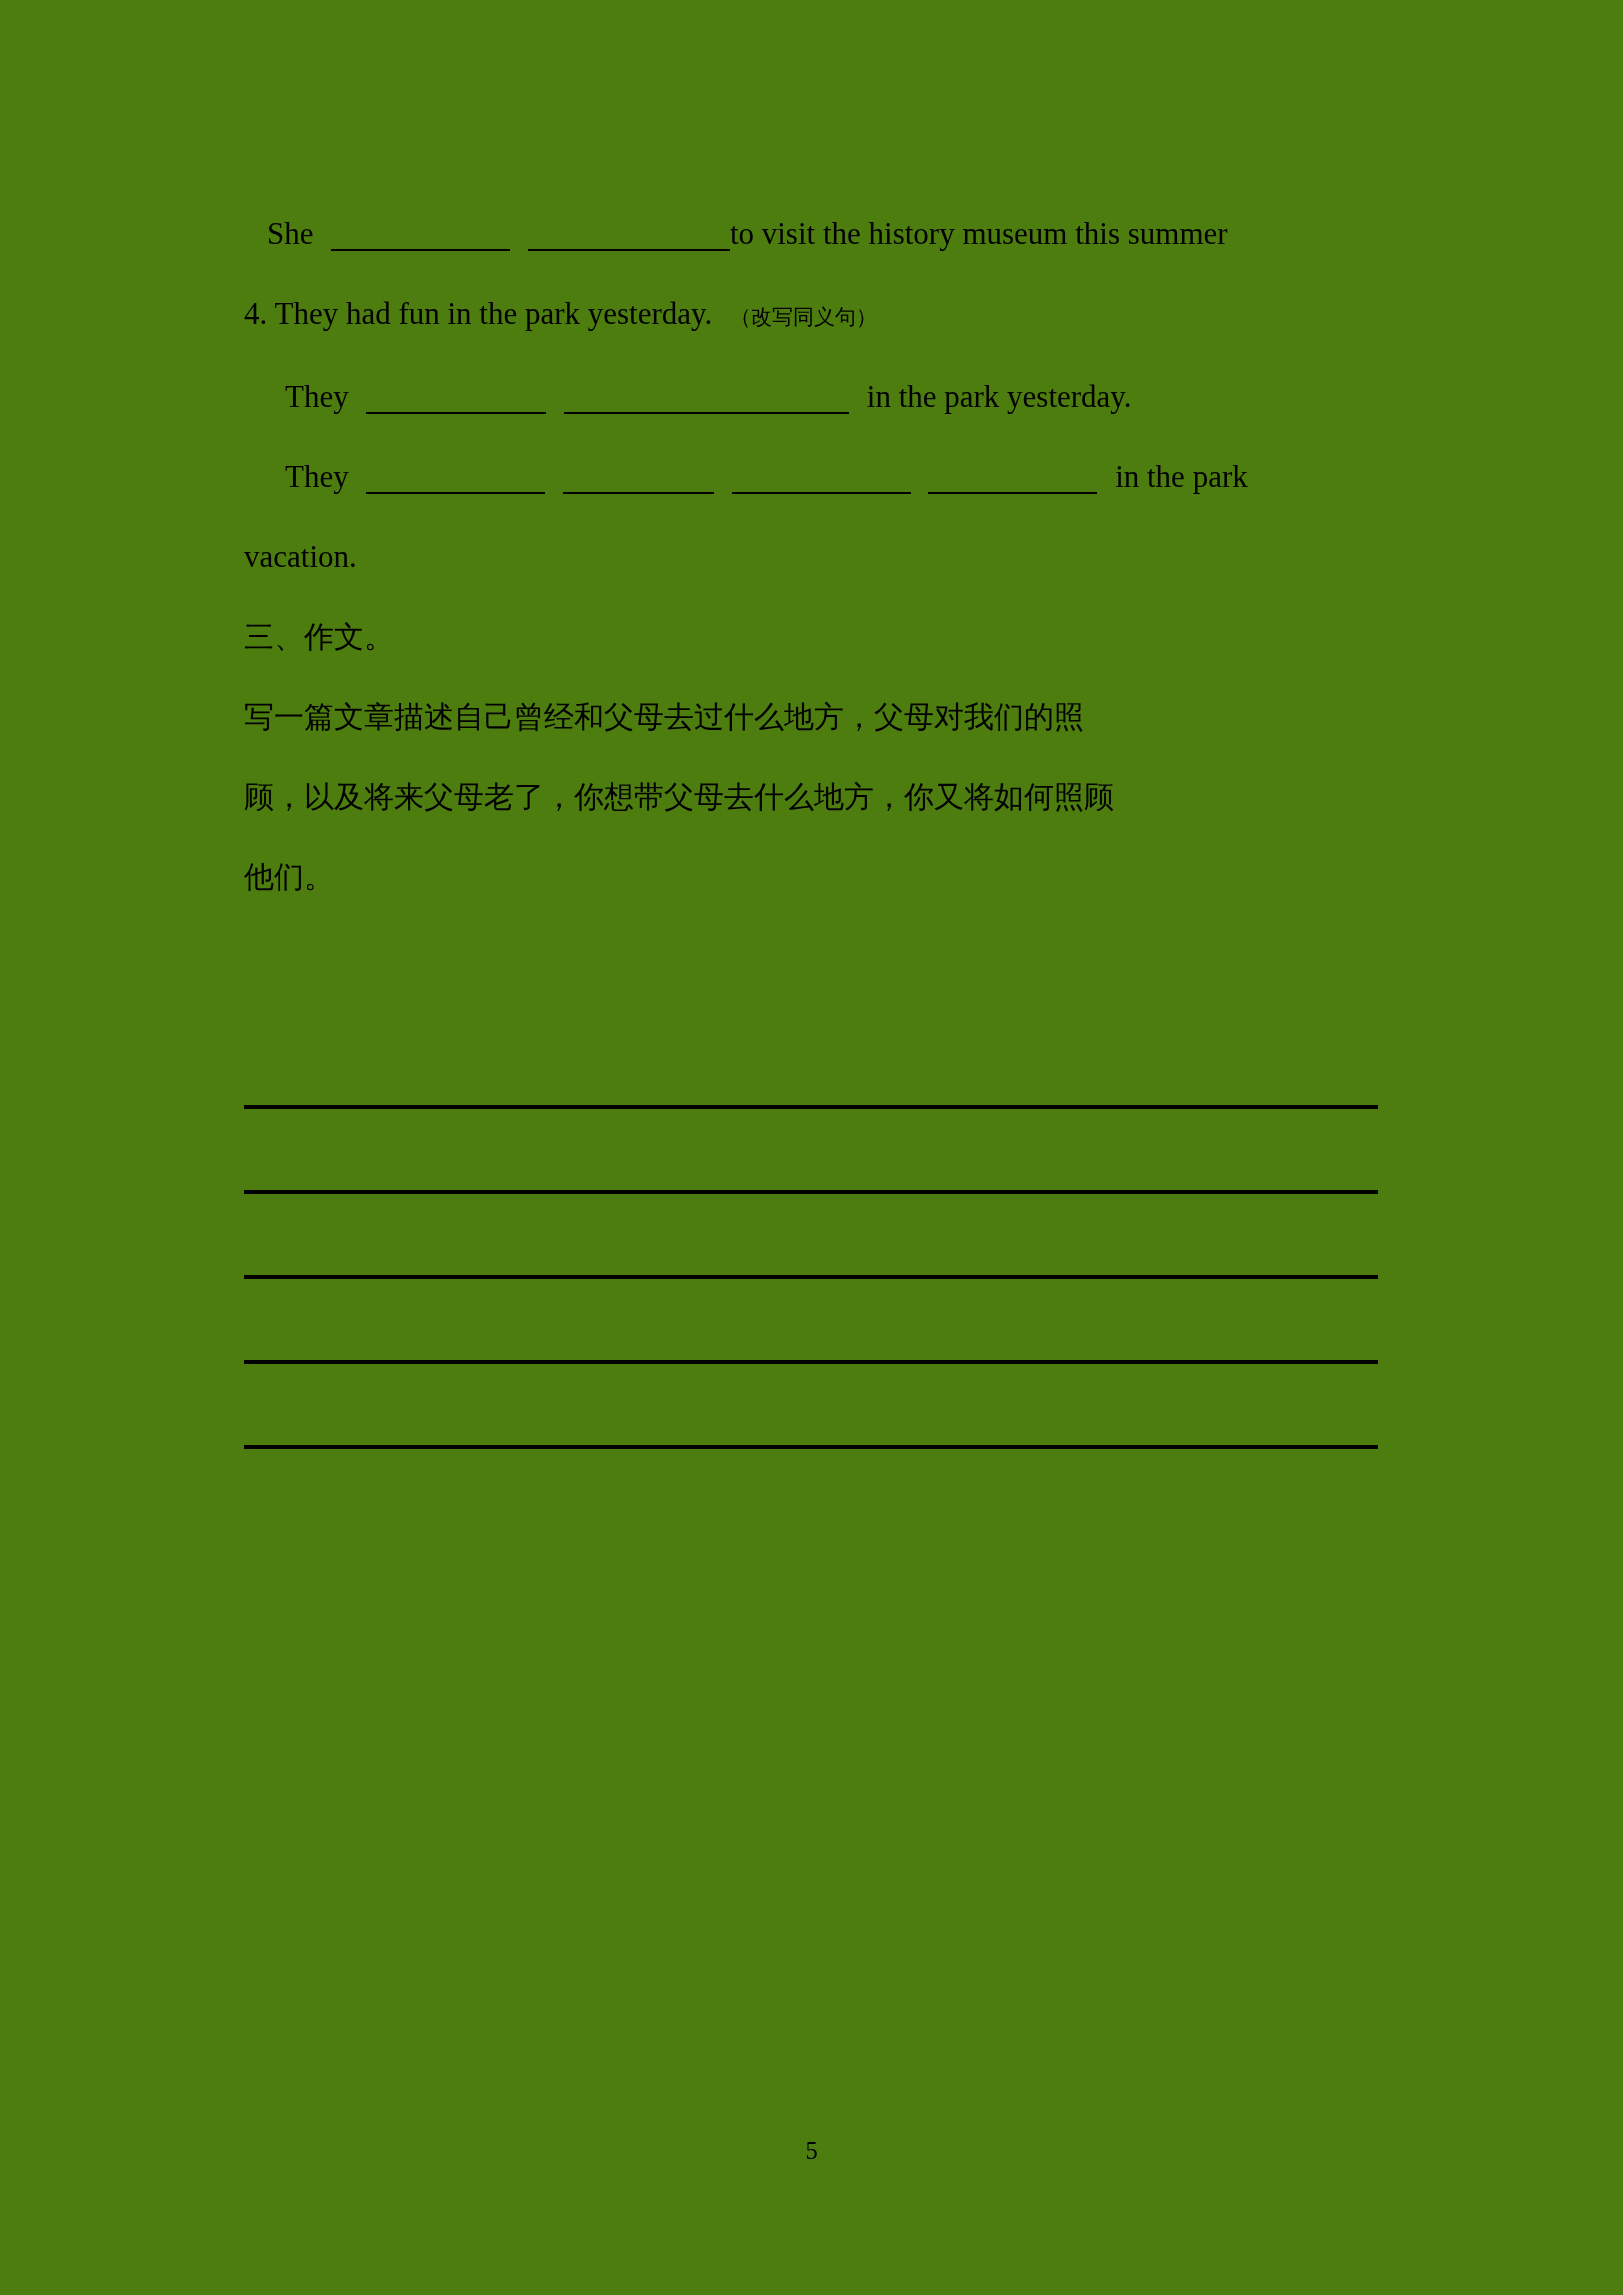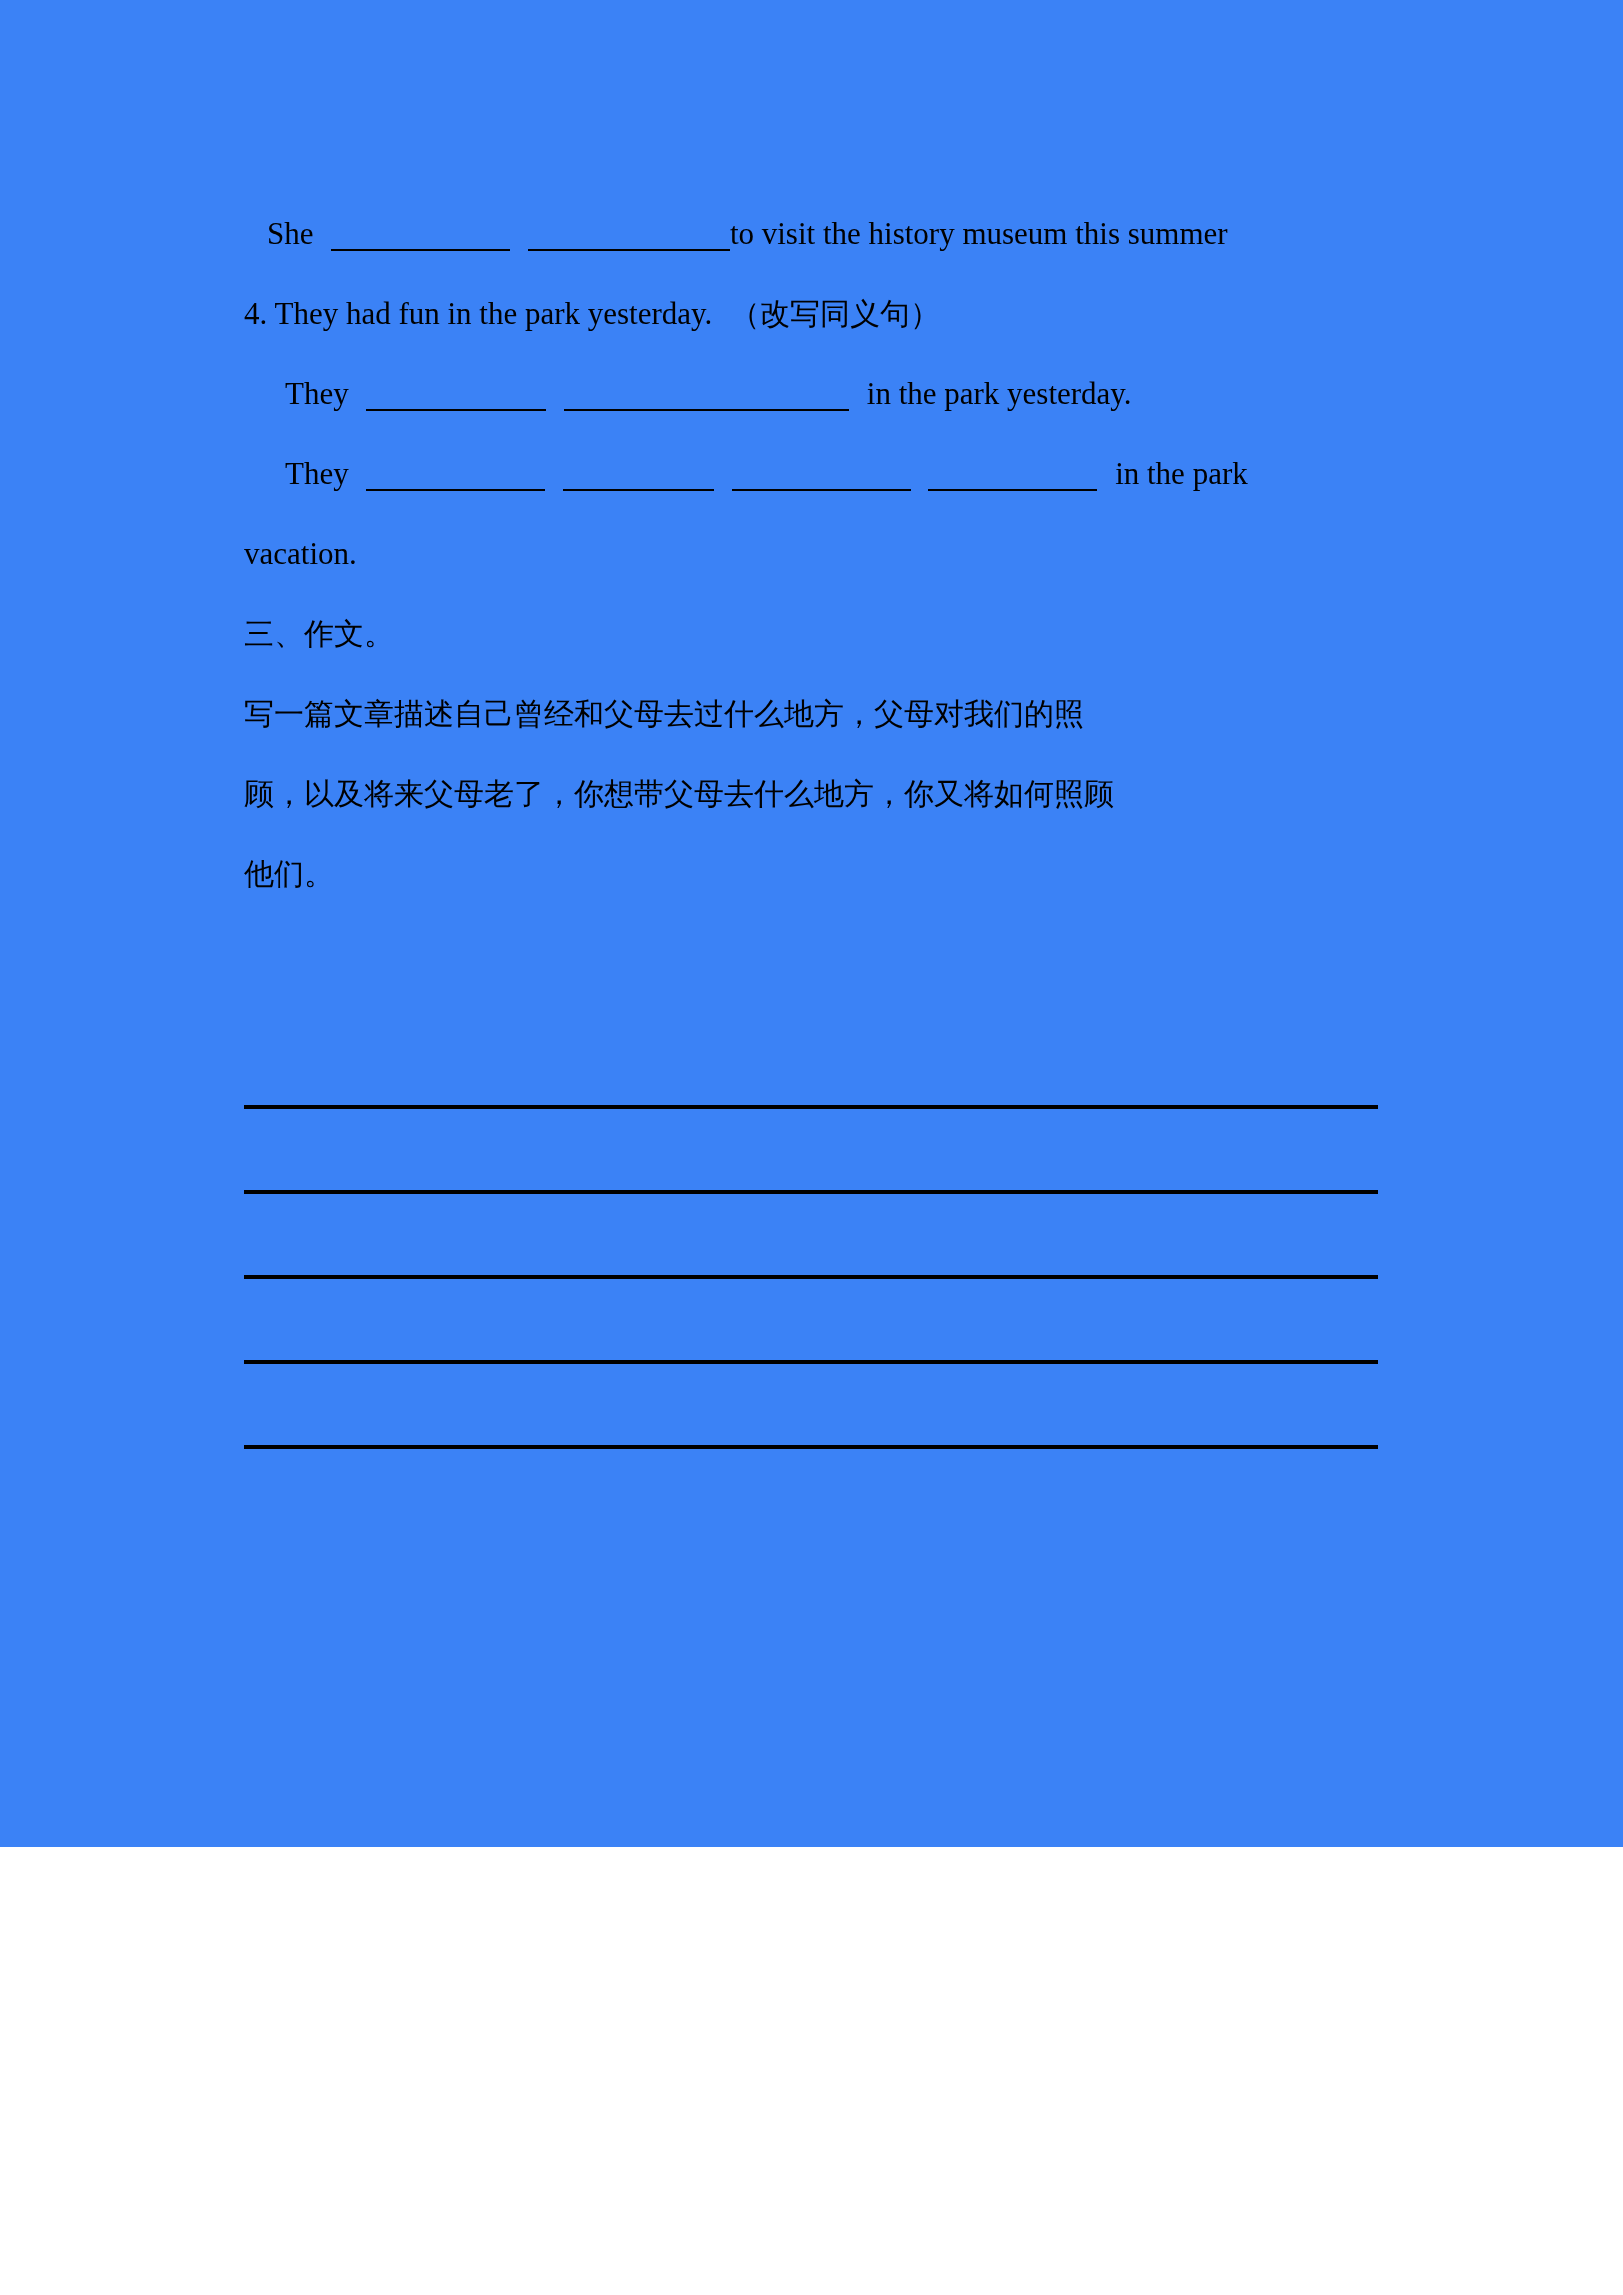--- a/index.html
+++ b/index.html
@@ -7,22 +7,22 @@
     padding: 0;
     background: #ffffff;
   }
   body {
     font-family: "Liberation Serif", "DejaVu Serif", serif;
     color: #000000;
   }
   .page {
     position: relative;
     width: 1623px;
-    height: 1847px;
-    background: #3b82f6;
+    height: 2295px;
+    background: #4d7c0f;
     overflow: hidden;
   }
 
   
   .content {
     position: absolute;
     left: 244px;
     top: 194px;
     width: 1133px;
   }
@@ -50,21 +50,21 @@
     height: 29px;
     vertical-align: -6.8px;
   }
   .gap {
     display: inline-block;
     width: 17.7px;
   }
 
   .cn {
     font-family: "DejaVu Serif", "Liberation Serif", serif;
-    font-size: 30px;
+    font-size: 21px;
   }
 
   
   .cn-para {
     font-family: Liberation Sans, sans-serif;
     font-size: 30px;
     line-height: 80px;
     white-space: nowrap;
   }
 

